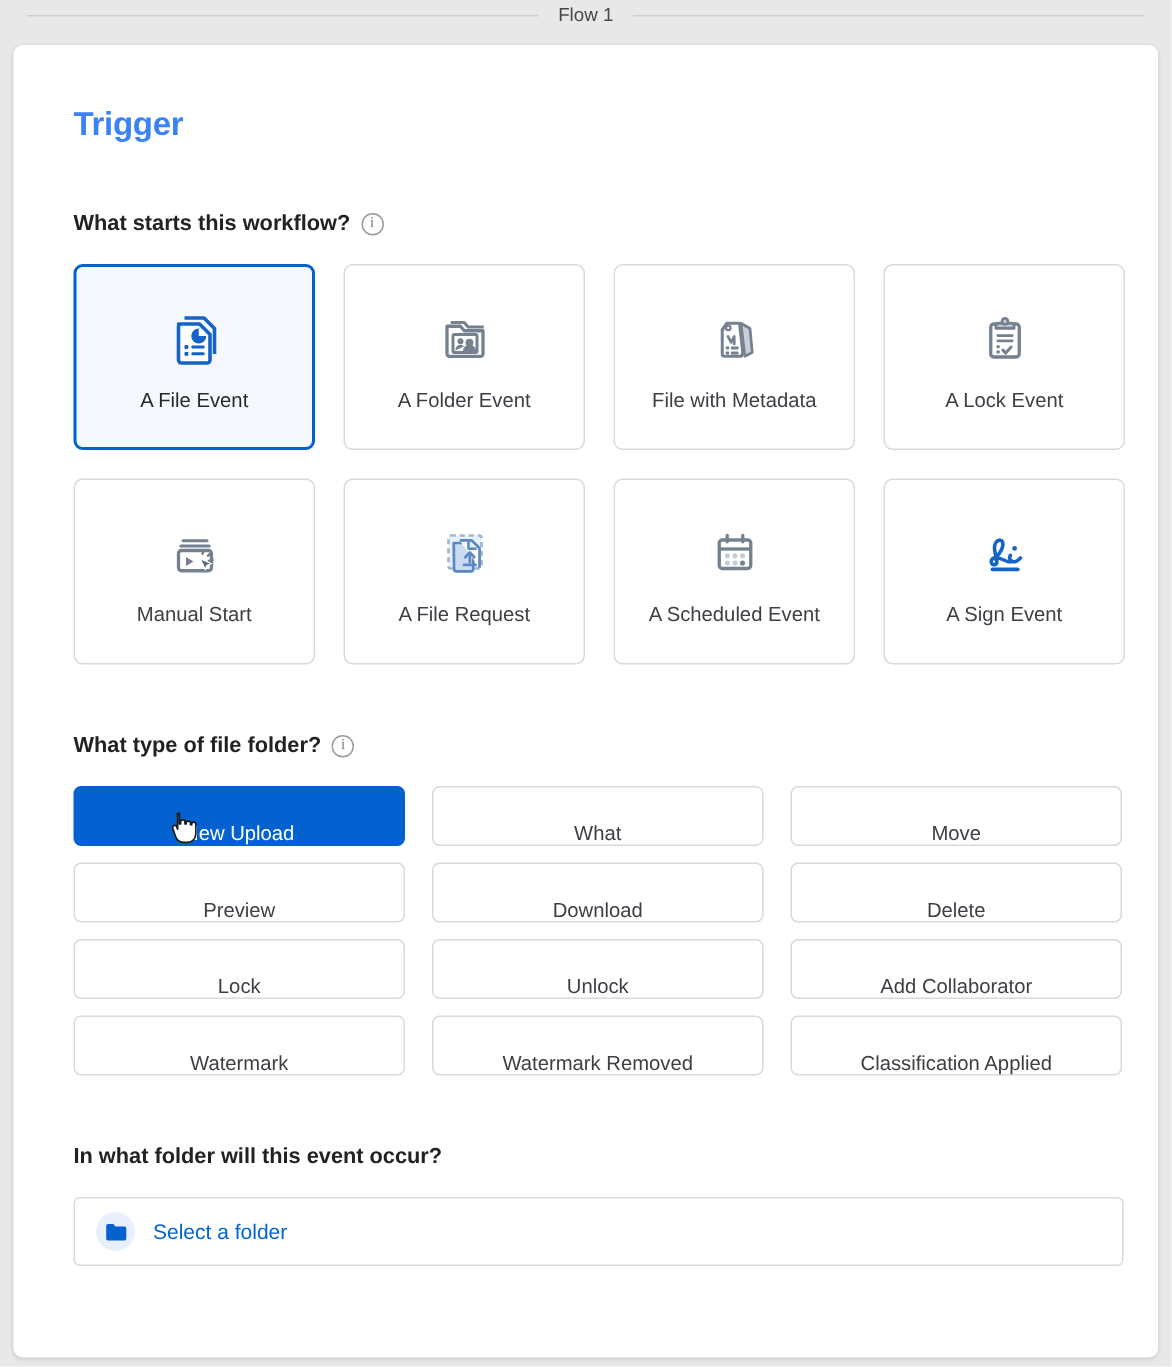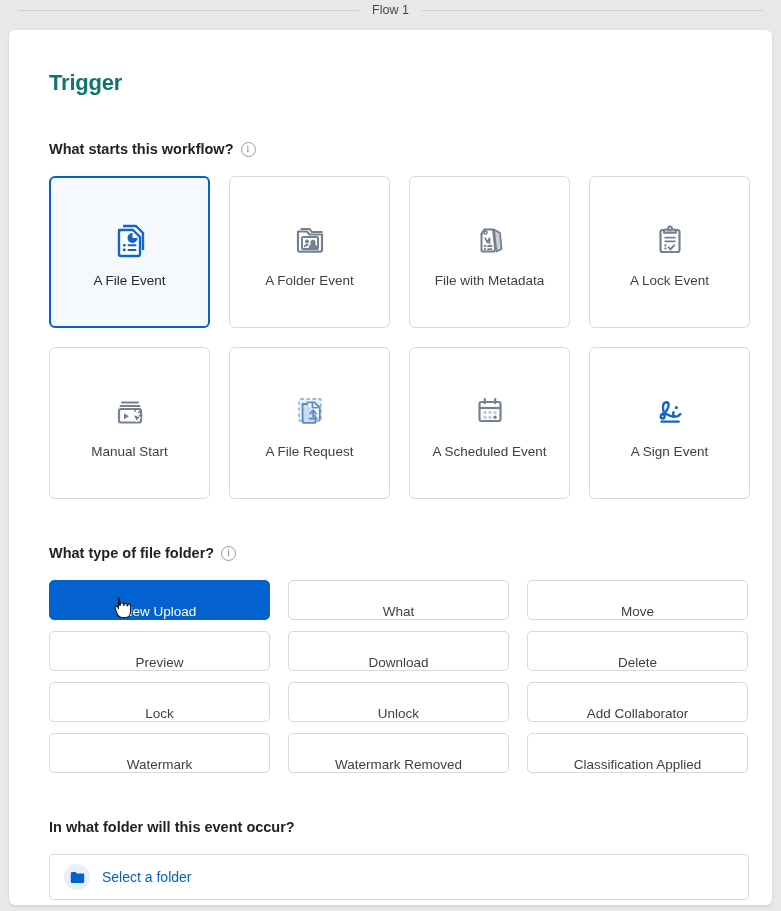--- a/index.html
+++ b/index.html
@@ -50,21 +50,21 @@
     overflow: hidden;
   }
 
   .card-inner {
     padding: 40px 40px 0 40px;
   }
 
   .page-title {
     font-size: 22px;
     font-weight: bold;
-    color: #0f766e;
+    color: #3b82f6;
     letter-spacing: -0.2px;
   }
 
   
   .section-label {
     display: flex;
     align-items: center;
     gap: 7px;
     font-size: 14.5px;
     font-weight: bold;
@@ -91,21 +91,21 @@
     cursor: default;
   }
 
   
   .trigger-grid {
     display: grid;
     grid-template-columns: repeat(4, 161px);
     gap: 19px 19px;
   }
   .trigger-card {
-    height: 152px;
+    height: 124px;
     border: 1px solid #d6d9dd;
     border-radius: 6px;
     background: #ffffff;
     display: flex;
     flex-direction: column;
     align-items: center;
     justify-content: center;
     gap: 13px;
     cursor: pointer;
   }

